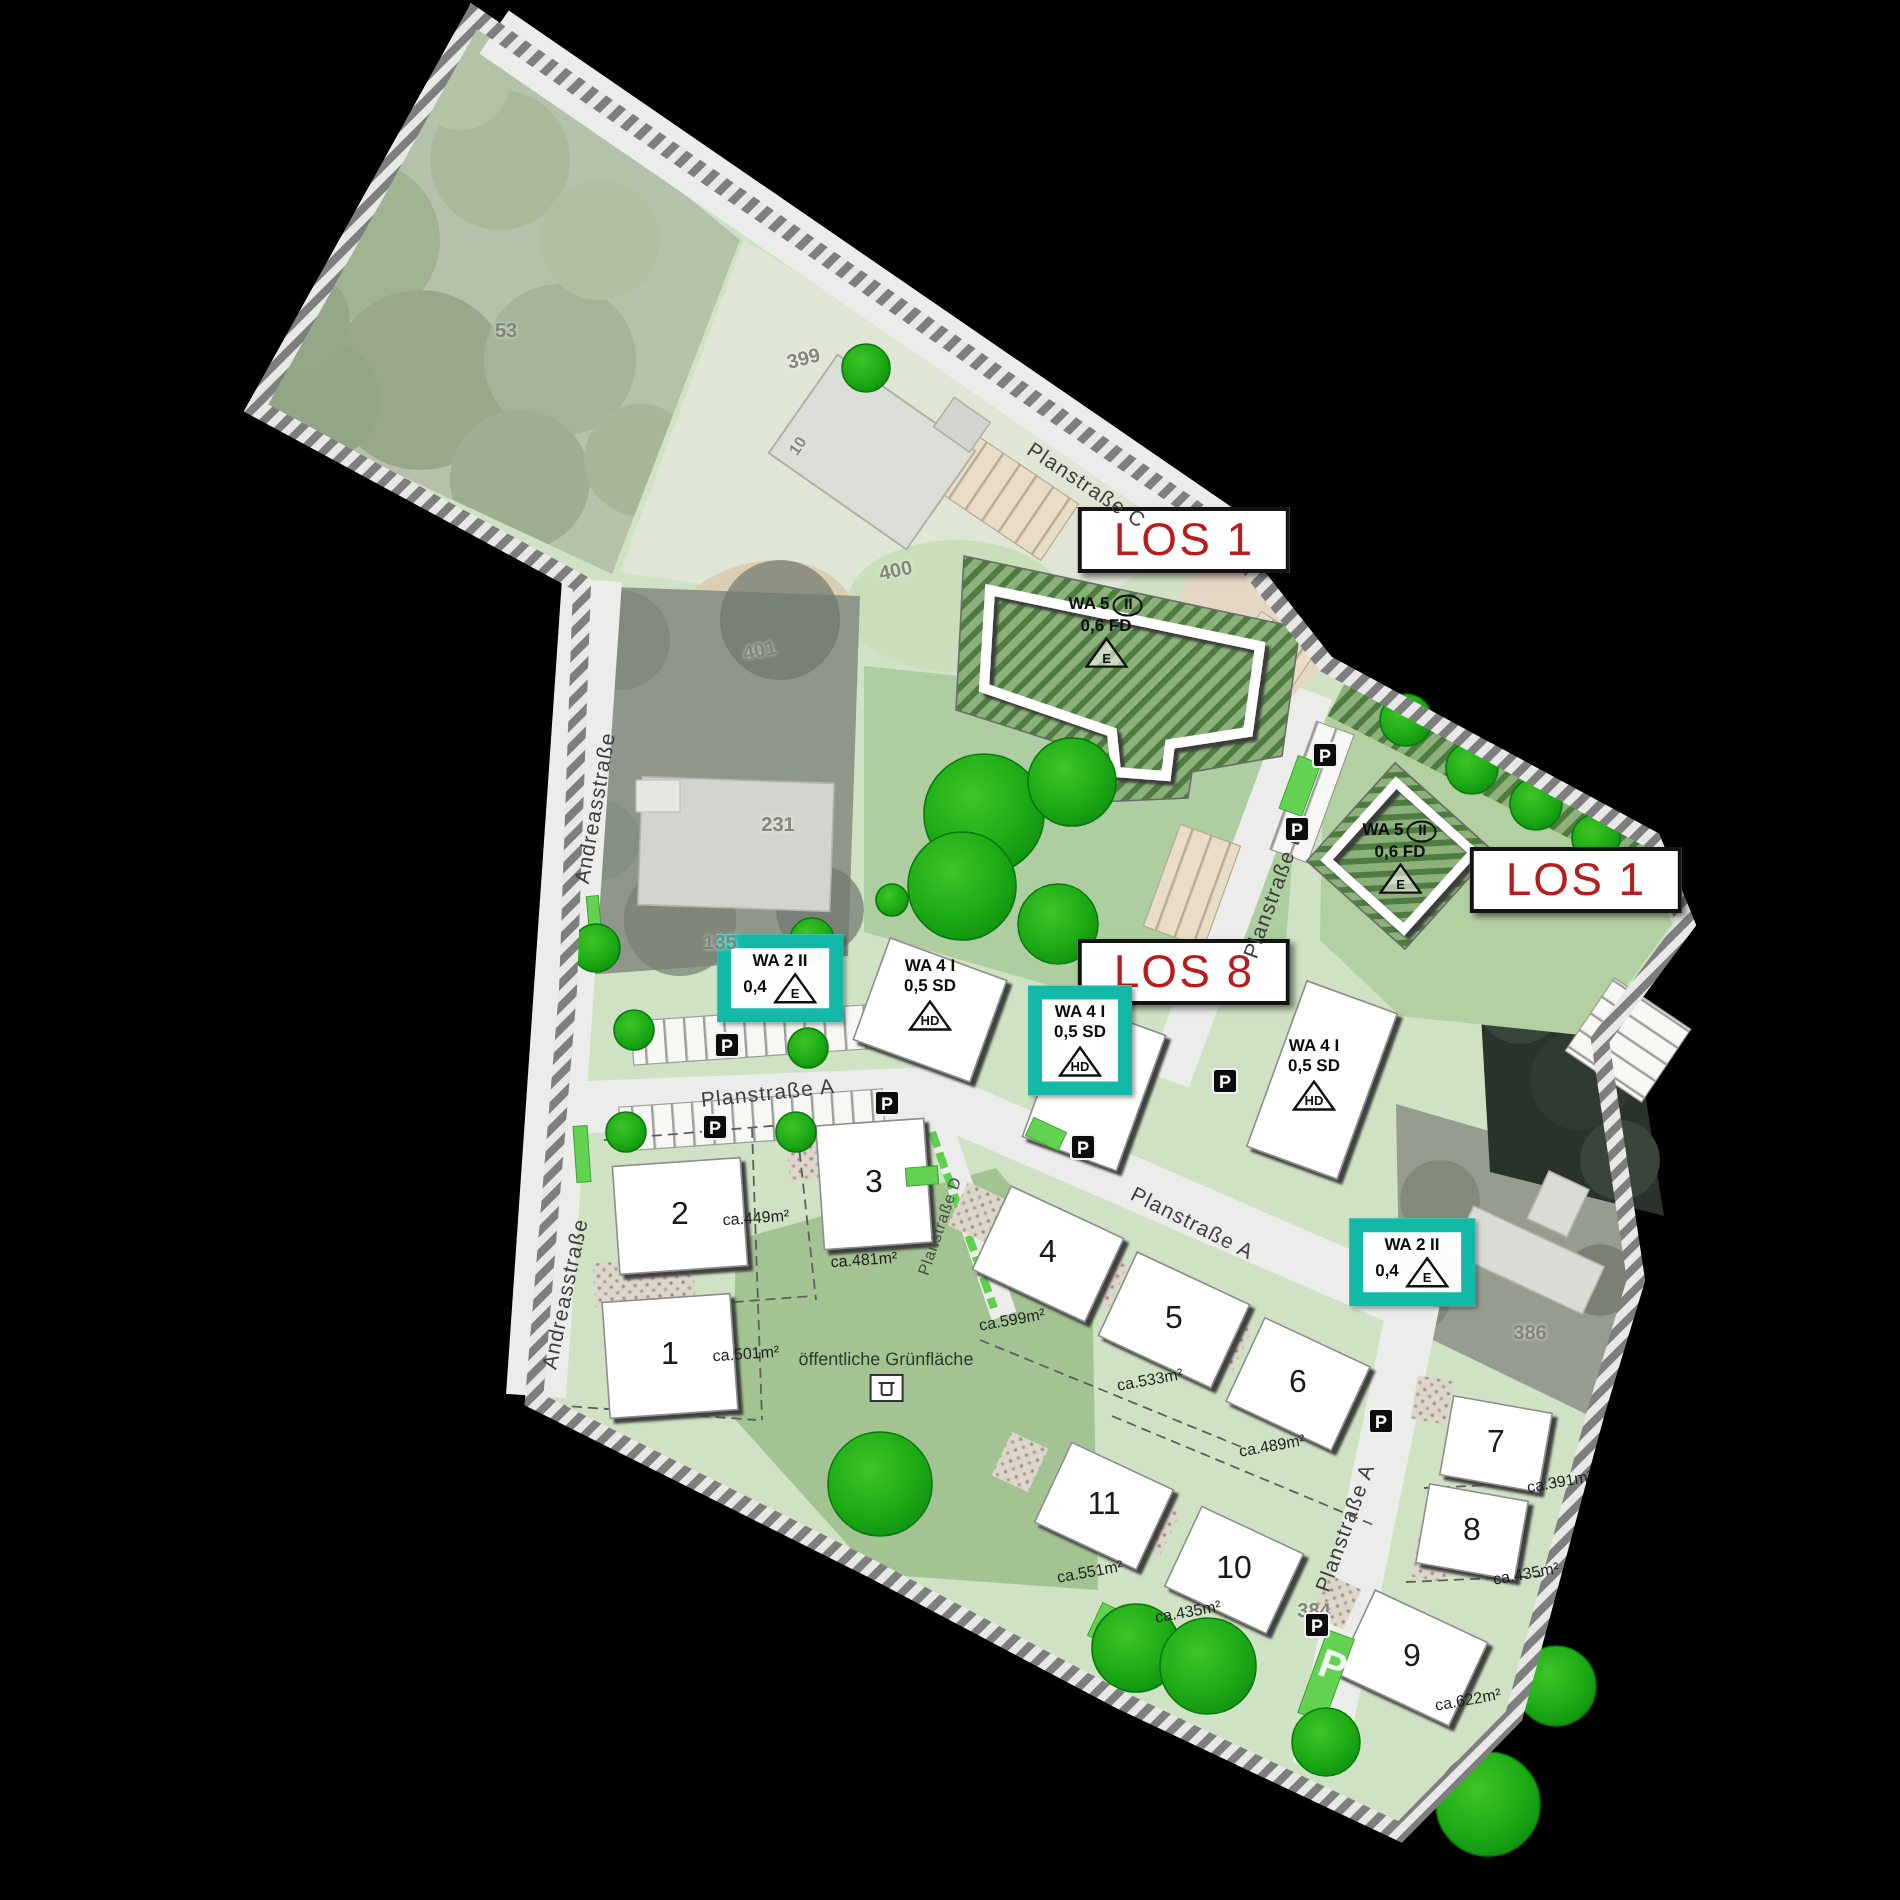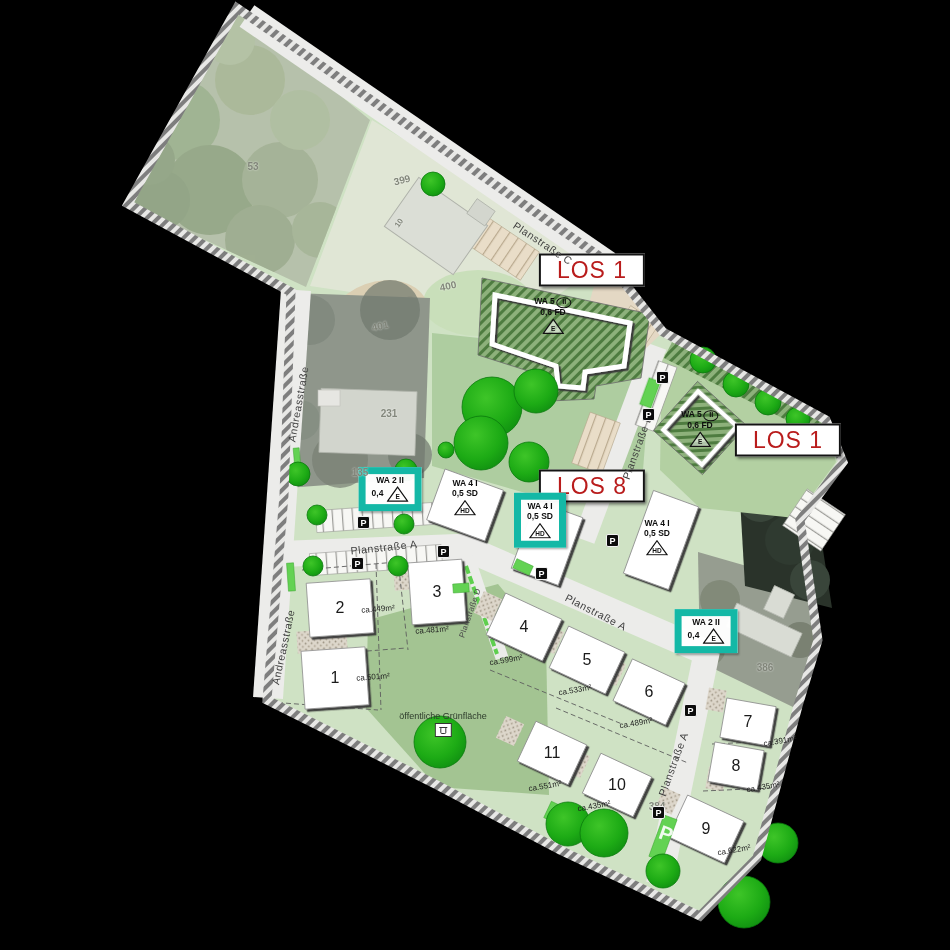--- a/index.html
+++ b/index.html
@@ -431,21 +431,21 @@
 <div class="lbl parcel" style="left:402px;top:180px;transform:translate(-50%,-50%) rotate(-14deg);">399</div>
 <div class="lbl parcel" style="left:448px;top:286px;transform:translate(-50%,-50%) rotate(-12deg);">400</div>
 <div class="lbl parcel" style="left:380px;top:326px;transform:translate(-50%,-50%) rotate(-12deg);">401</div>
 <div class="lbl parcel" style="left:389px;top:413px;transform:translate(-50%,-50%);">231</div>
 <div class="lbl parcel" style="left:360px;top:472px;transform:translate(-50%,-50%);">135</div>
 <div class="lbl parcel" style="left:765px;top:667px;transform:translate(-50%,-50%);">386</div>
 <div class="lbl parcel" style="left:657px;top:806px;transform:translate(-50%,-50%);">384</div>
 <div class="lbl parcel" style="left:253px;top:166px;transform:translate(-50%,-50%);">53</div>
 <div class="lbl parcel" style="left:399px;top:223px;font-size:8px;transform:translate(-50%,-50%) rotate(-55deg);">10</div>
 
-<div class="lbl green-lbl" style="left:443px;top:688px;transform:translate(-50%,-50%);text-align:center;margin-top:36px;">
+<div class="lbl green-lbl" style="left:443px;top:688px;transform:translate(-50%,-50%);text-align:center;">
   <span>öffentliche Grünfläche</span>
   <svg class="green-icon" width="18" height="15" viewBox="0 0 18 15">
     <rect x="1" y="1" width="16" height="13" fill="#fff" stroke="#333" stroke-width="1"></rect>
     <rect x="6.5" y="5" width="5" height="6" rx="1" fill="none" stroke="#333" stroke-width="1"></rect>
     <line x1="5" y1="5" x2="13" y2="5" stroke="#333" stroke-width="1"></line>
   </svg>
 </div>
 
 <div class="pmark" style="left:656px;top:371px;">
       <span>P</span>

